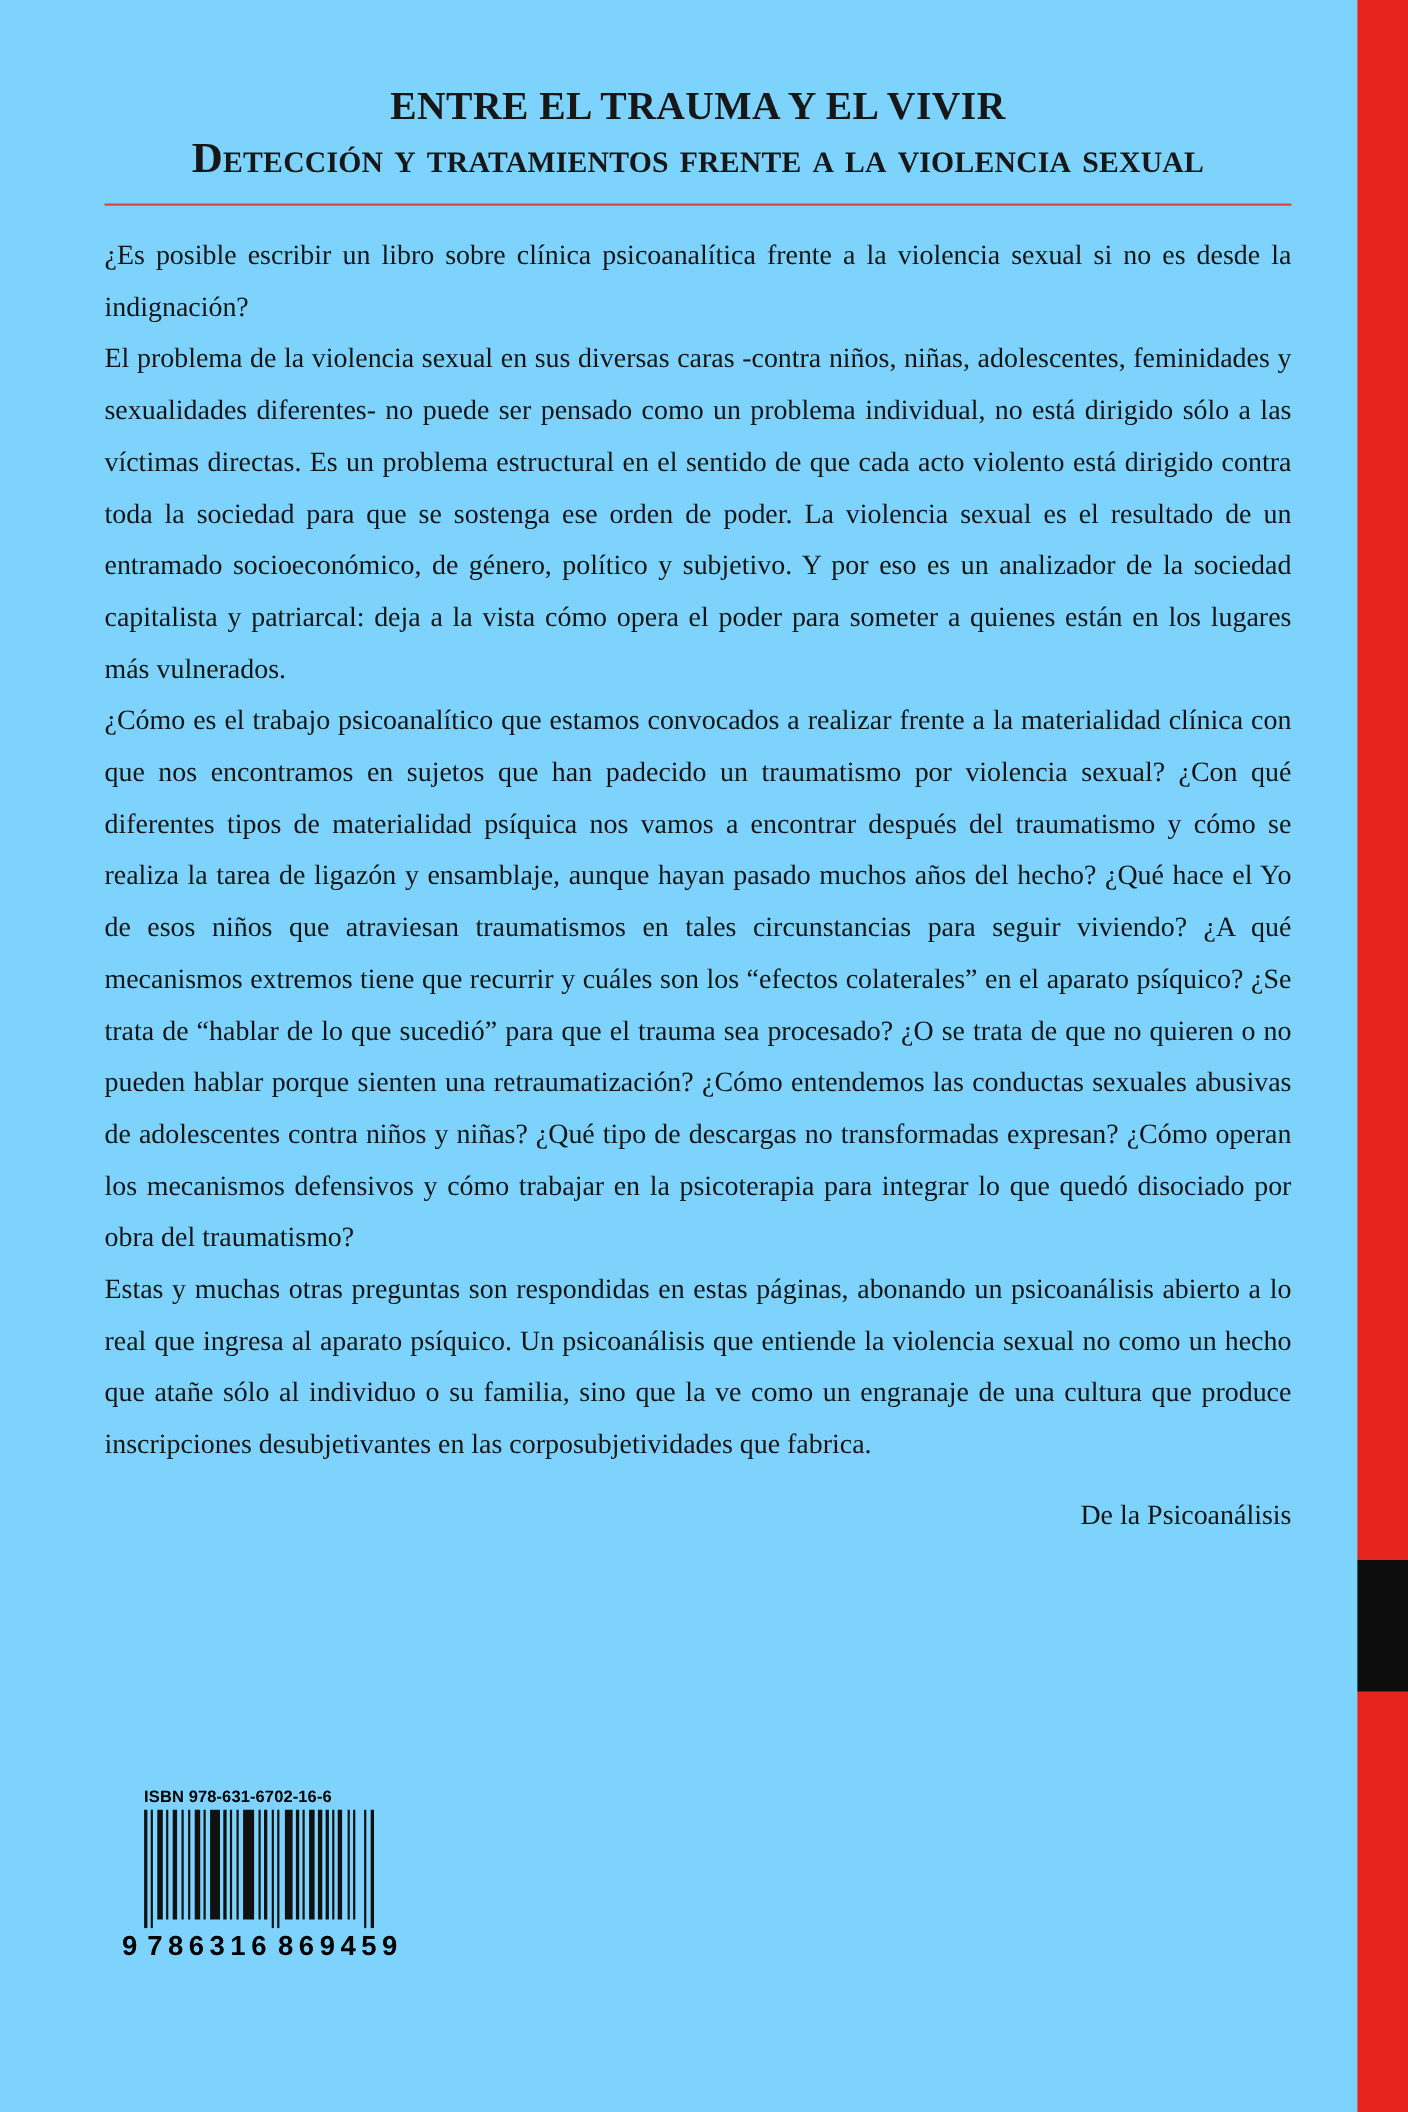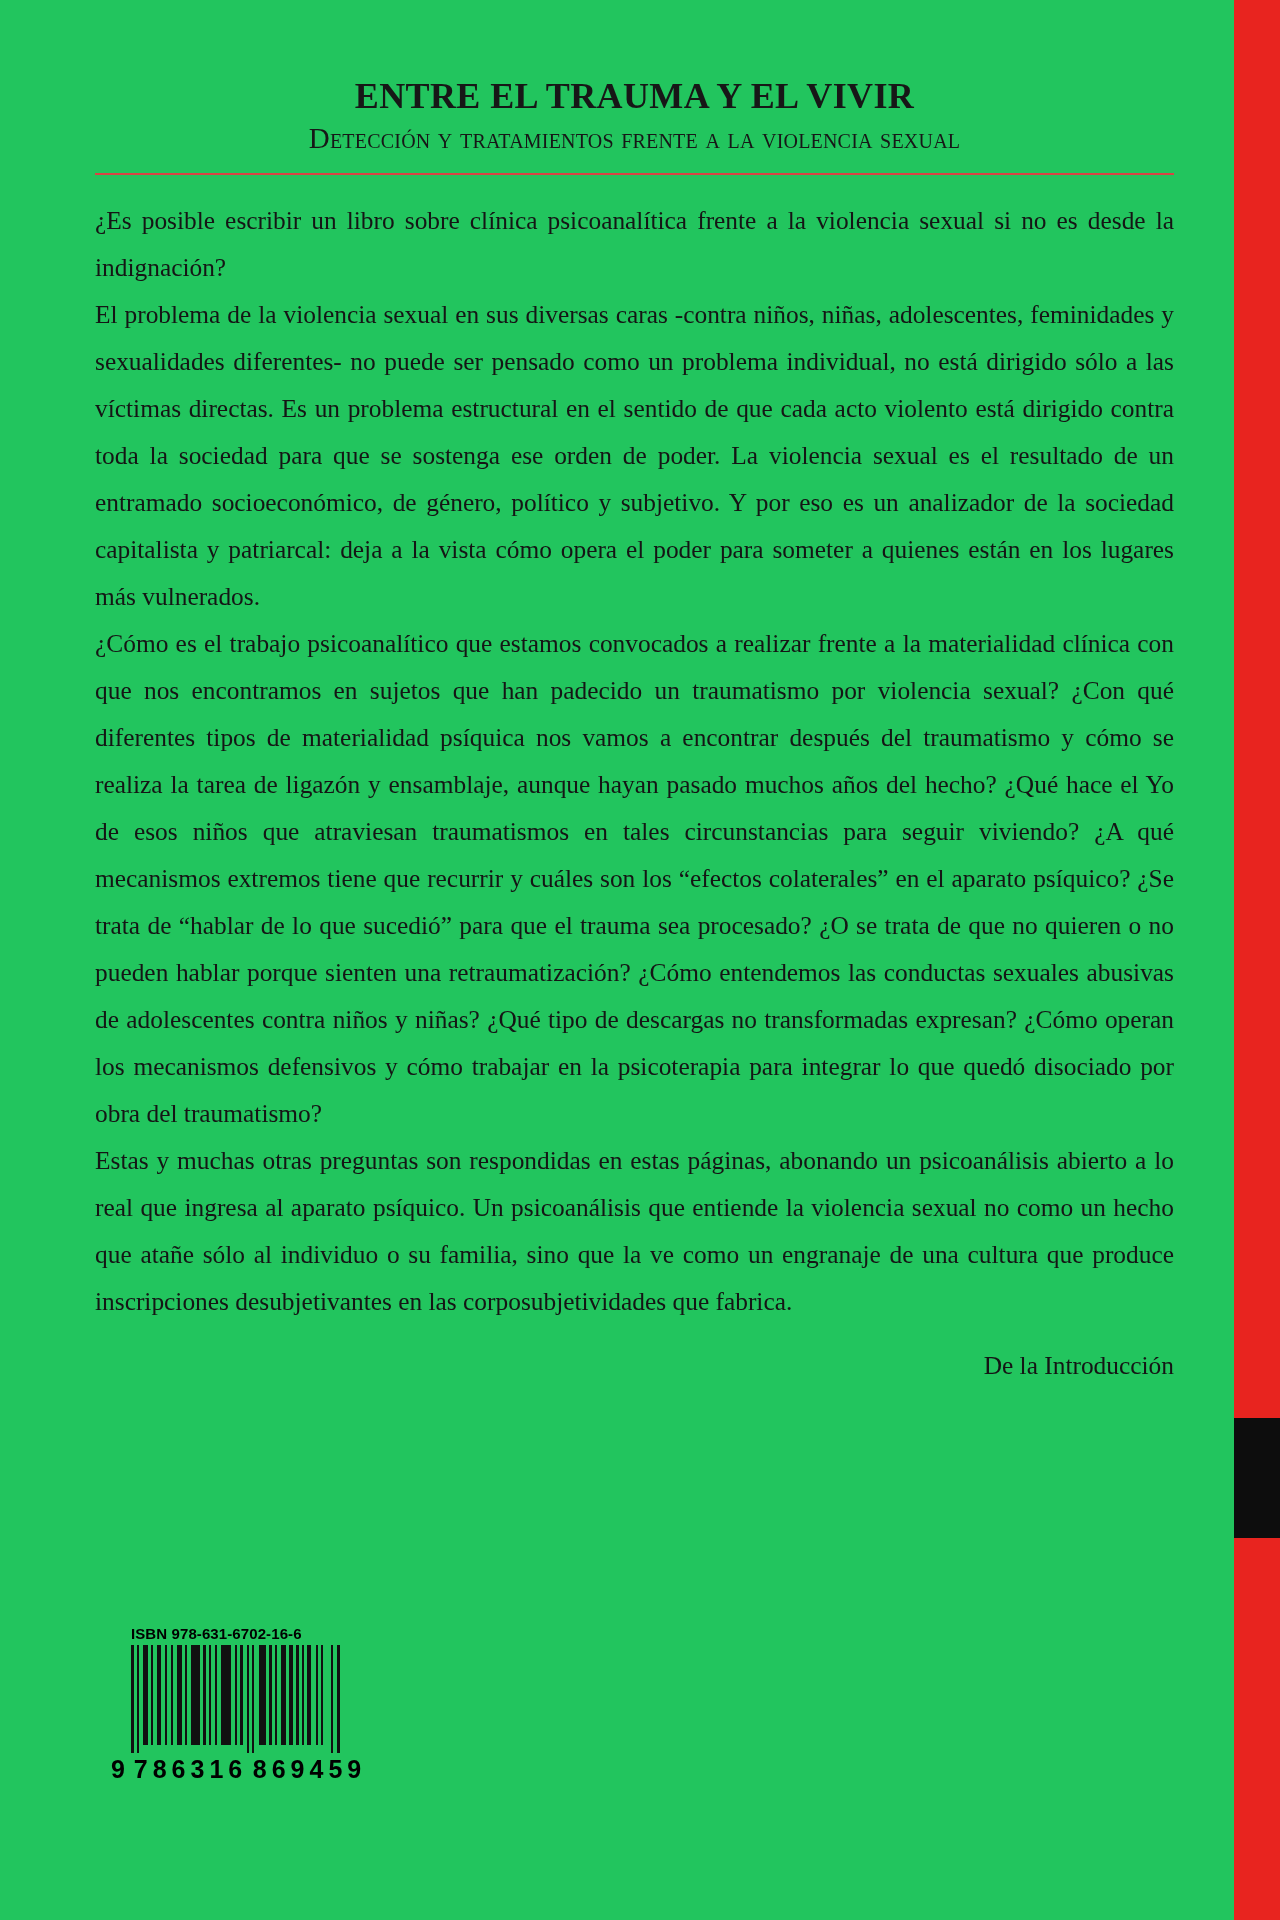--- a/index.html
+++ b/index.html
@@ -4,21 +4,21 @@
 <style>
   html, body {
     margin: 0;
     padding: 0;
     background: #ffffff;
   }
   .page {
     position: relative;
     width: 1280px;
     height: 1920px;
-    background: #22c55e;
+    background: #7dd3fc;
     overflow: hidden;
     font-family: "Liberation Serif", serif;
   }
 
   
   .spine-red-top {
     position: absolute;
     top: 0;
     right: 0;
     width: 46px;
@@ -62,22 +62,22 @@
     font-family: "Liberation Serif", serif;
     font-weight: bold;
     font-size: 36px;
     letter-spacing: 0.4px;
     color: #171717;
     line-height: 1.05;
     margin: 0;
   }
   .book-subtitle {
     font-family: "Liberation Serif", serif;
-    font-weight: normal;
-    font-size: 29px;
+    font-weight: bold;
+    font-size: 39px;
     font-variant: small-caps;
     letter-spacing: 0.2px;
     color: #171717;
     line-height: 1.15;
     margin: 6px 0 0 0;
   }
   .book-author {
     font-family: "Liberation Serif", serif;
     font-weight: bold;
     font-style: italic;
@@ -234,21 +234,21 @@
       <h1 class="book-title">ENTRE EL TRAUMA Y EL VIVIR</h1>
       <h2 class="book-subtitle">Detección y tratamientos frente a la violencia sexual</h2>
       <div class="rule"></div>
     </div>
 
     <div class="blurb">
       <p>¿Es posible escribir un libro sobre clínica psicoanalítica frente a la violencia sexual si no es desde la indignación?</p>
       <p>El problema de la violencia sexual en sus diversas caras -contra niños, niñas, adolescentes, feminidades y sexualidades diferentes- no puede ser pensado como un problema individual, no está dirigido sólo a las víctimas directas. Es un problema estructural en el sentido de que cada acto violento está dirigido contra toda la sociedad para que se sostenga ese orden de poder. La violencia sexual es el resultado de un entramado socioeconómico, de género, político y subjetivo. Y por eso es un analizador de la sociedad capitalista y patriarcal: deja a la vista cómo opera el poder para someter a quienes están en los lugares más vulnerados.</p>
       <p>¿Cómo es el trabajo psicoanalítico que estamos convocados a realizar frente a la materialidad clínica con que nos encontramos en sujetos que han padecido un traumatismo por violencia sexual? ¿Con qué diferentes tipos de materialidad psíquica nos vamos a encontrar después del traumatismo y cómo se realiza la tarea de ligazón y ensamblaje, aunque hayan pasado muchos años del hecho? ¿Qué hace el Yo de esos niños que atraviesan traumatismos en tales circunstancias para seguir viviendo? ¿A qué mecanismos extremos tiene que recurrir y cuáles son los “efectos colaterales” en el aparato psíquico? ¿Se trata de “hablar de lo que sucedió” para que el trauma sea procesado? ¿O se trata de que no quieren o no pueden hablar porque sienten una retraumatización? ¿Cómo entendemos las conductas sexuales abusivas de adolescentes contra niños y niñas? ¿Qué tipo de descargas no transformadas expresan? ¿Cómo operan los mecanismos defensivos y cómo trabajar en la psicoterapia para integrar lo que quedó disociado por obra del traumatismo?</p>
       <p>Estas y muchas otras preguntas son respondidas en estas páginas, abonando un psicoanálisis abierto a lo real que ingresa al aparato psíquico. Un psicoanálisis que entiende la violencia sexual no como un hecho que atañe sólo al individuo o su familia, sino que la ve como un engranaje de una cultura que produce inscripciones desubjetivantes en las corposubjetividades que fabrica.</p>
-      <div class="attribution">De la Introducción</div>
+      <div class="attribution">De la Psicoanálisis</div>
     </div>
 
   </div>
 
   <div class="footer">
 
     <div class="barcode-block">
       <div class="barcode-isbn">ISBN 978-631-6702-16-6</div>
       <svg class="barcode-bars" viewBox="0 0 250 108" preserveAspectRatio="none">
         <rect x="20" y="0" width="3" height="108" fill="#111"></rect>

